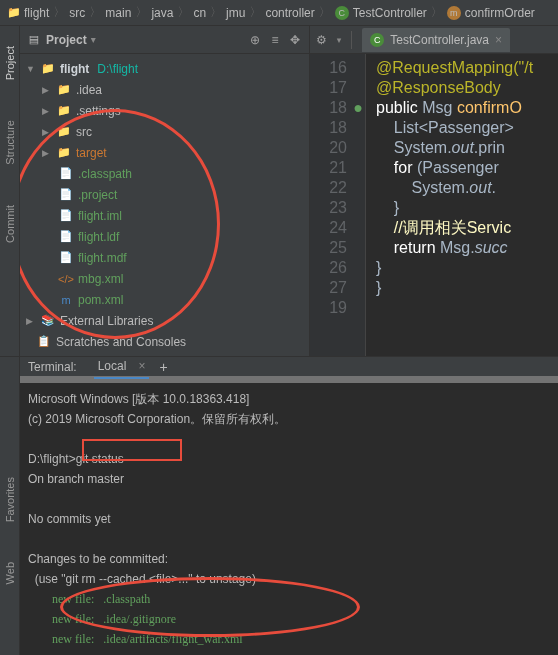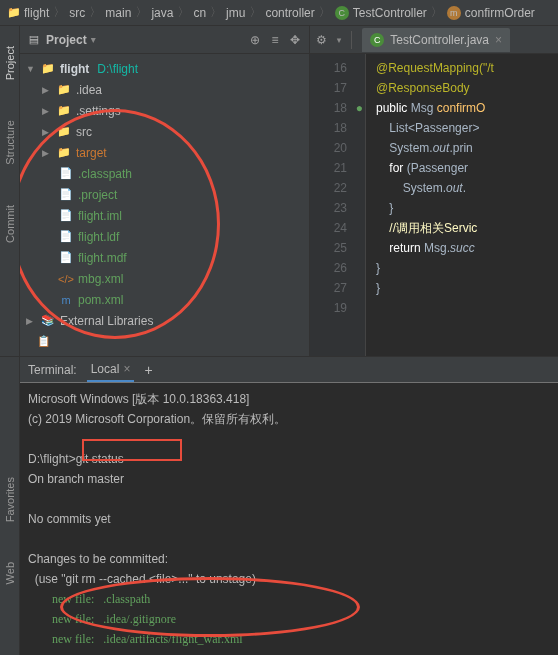--- a/index.html
+++ b/index.html
@@ -26,36 +26,36 @@
 .folder-orange { color: #cc7832; }
 .gitfile { color: #61a05d; }
 .xml { color: #c57633; }
 .graytxt { color: #14b8a6; margin-left: 4px; }
 .editor-area { flex: 1; background: #2b2b2b; display: flex; flex-direction: column; min-width: 0; }
 .editor-tabs { display: flex; height: 28px; background: #3c3f41; border-bottom: 1px solid #323232; align-items: center; padding-left: 6px; gap: 6px; }
 .settings-icn { color: #a0a0a0; margin-right: 4px; }
 .vbar { width: 1px; height: 18px; background: #555; margin: 0 4px; }
 .tab { display: flex; align-items: center; height: 24px; padding: 0 8px; background: #515658; color: #bbb; gap: 4px; border-radius: 2px 2px 0 0; }
 .tab .close-x { color: #888; cursor: pointer; margin-left: 2px; }
-.editor-body { flex: 1; display: flex; overflow: hidden; font-family: Consolas, monospace; font-size: 12px; }
+.editor-body { flex: 1; display: flex; overflow: hidden; font-family: Consolas, monospace; font-size: 16px; }
 .gutter { width: 56px; background: #313335; text-align: right; color: #606366; padding-top: 4px; line-height: 20px; border-right: 1px solid #444; position: relative; }
 .gutter div { padding-right: 18px; height: 20px; }
 .gutter .gicon { position: absolute; right: 2px; width: 14px; height: 14px; }
 .code { flex: 1; padding: 4px 0 0 10px; line-height: 20px; white-space: pre; overflow: hidden; color: #a9b7c6; }
 .kw { color: #ffffff; }
 .ann { color: #bbb529; }
 .stat { font-style: italic; }
 .com { color: #fef9c3; }
 .terminal-panel { border-top: 1px solid #323232; height: 299px; display: flex; }
 .term-rail { width: 20px; background: #3c3f41; border-right: 1px solid #323232; display: flex; flex-direction: column; align-items: center; padding-top: 120px; gap: 40px; }
 .term-rail span { writing-mode: vertical-lr; transform: rotate(180deg); font-size: 11px; color: #999; }
 .term-body { flex: 1; display: flex; flex-direction: column; }
-.term-tabs { display: flex; align-items: center; height: 26px; background: #3c3f41; border-bottom: 1px solid #737373; padding: 0 8px; gap: 10px; }
+.term-tabs { display: flex; align-items: center; height: 26px; background: #3c3f41; border-bottom: 7px solid #737373; padding: 0 8px; gap: 10px; }
 .term-tabs .label { color: #bbb; }
-.term-tab { display: flex; align-items: center; gap: 4px; border-bottom: 2px solid #4a88c7; padding: 0 4px; height: 25px; }
+.term-tab { display: flex; align-items: center; gap: 12px; border-bottom: 2px solid #4a88c7; padding: 0 4px; height: 25px; margin-left: 7px; }
 .term-tab .x { color: #888; cursor: pointer; }
 .plus { color: #bbb; cursor: pointer; font-size: 14px; }
 .term-content { flex: 1; background: #2b2b2b; color: #bbb; font-family: Consolas, monospace; font-size: 12px; padding: 6px 8px; line-height: 20px; white-space: pre; position: relative; }
 .term-green { color: #61a05d; font-family: Liberation Serif, serif; }
 .red-box { position: absolute; border: 2px solid #e74c3c; pointer-events: none; }
 .red-ellipse { position: absolute; border: 3px solid #e74c3c; border-radius: 50%; pointer-events: none; }
 .blue-m { color: #4a88c7; }
 </style>
 </head>
 <body>
@@ -156,20 +156,21 @@
           <span class="icn blue-m">m</span>
           <span class="gitfile">pom.xml</span>
         </div>
       <div class="tree-item" style="padding-left:6px">
           <span class="arrow">▶</span>
           <span class="icn">📚</span>
           <span>External Libraries</span>
         </div>
       <div class="tree-item" style="padding-left:16px">
           <span class="icn">📋</span>
+          <span>Scratches and Consoles</span>
         </div>
     </div>
   </div>
 
   <div class="editor-area">
     <div class="editor-tabs">
       <span class="settings-icn">⚙</span>
         <span style="color:#888;font-size:9px">▾</span>
       <span class="vbar"></span>
       <div class="tab">

